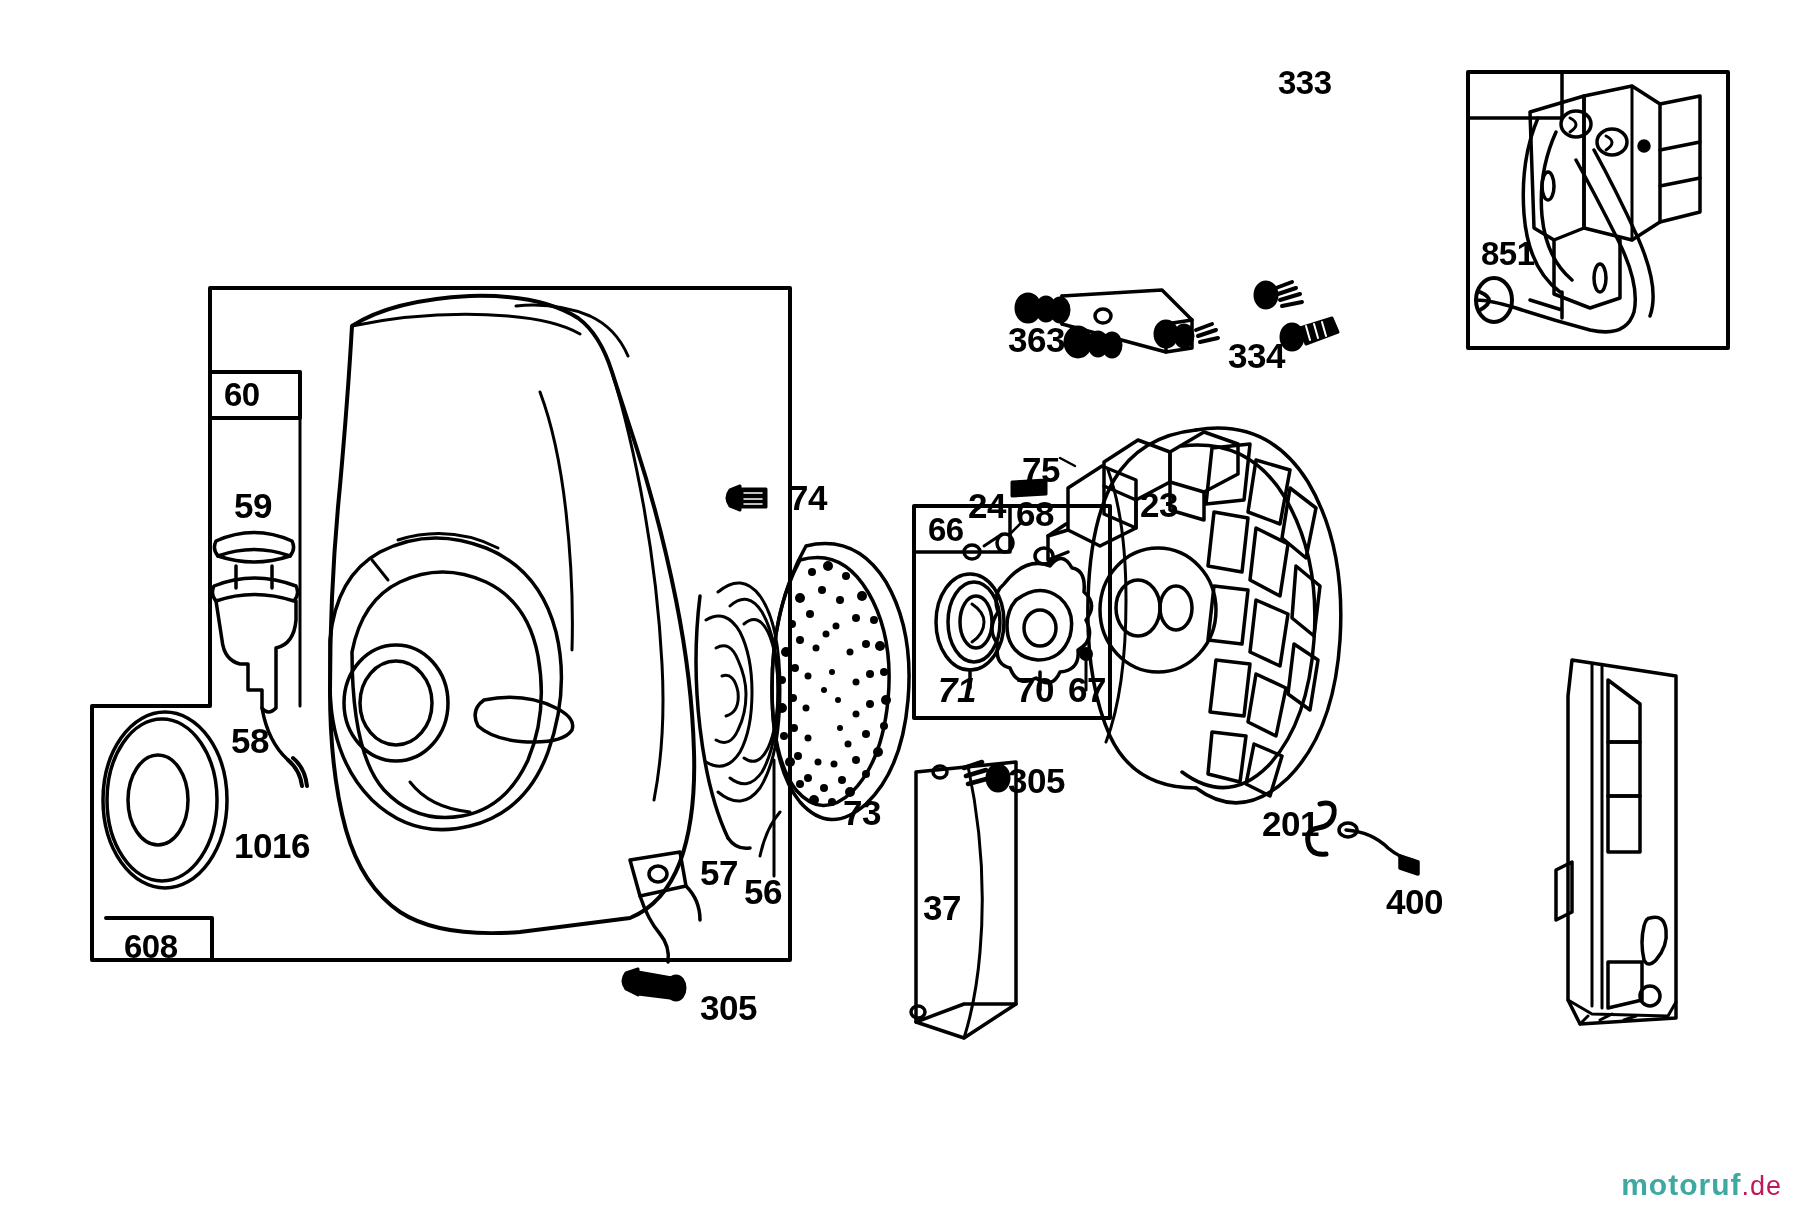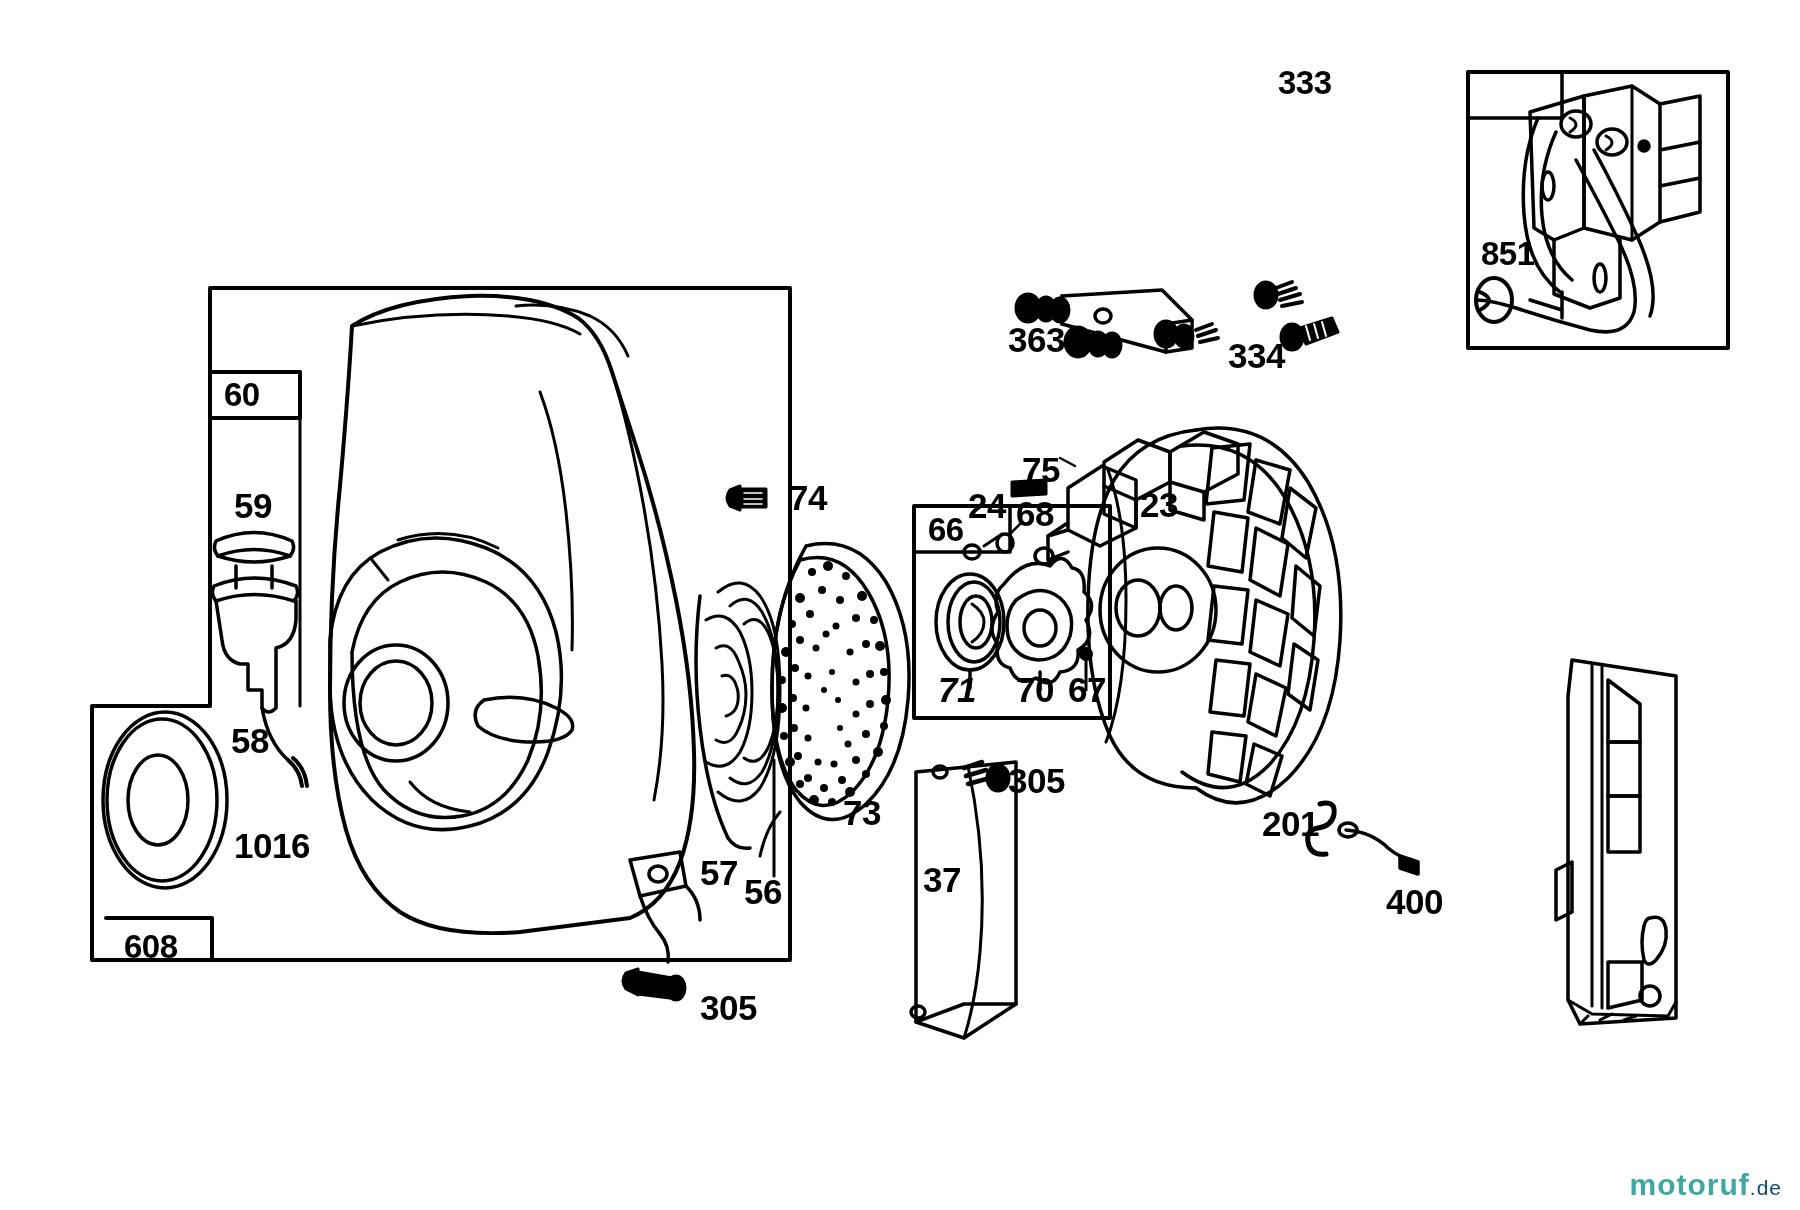--- a/index.html
+++ b/index.html
@@ -36,21 +36,21 @@
     position: absolute;
     right: 18px;
     bottom: 8px;
     font-family: "Liberation Sans", sans-serif;
     font-weight: bold;
     font-size: 30px;
     letter-spacing: 1px;
     white-space: nowrap;
   }
   #watermark .wm-a { color: #3fa8a0; }
-  #watermark .wm-b { color: #0c4a6e; font-weight: normal; font-size: 21px; }
+  #watermark .wm-b { color: #be185d; font-weight: normal; font-size: 27px; }
 </style>
 </head>
 <body>
 
 <div id="page">
 
   <svg id="artwork" viewBox="0 0 1800 1210" xmlns="http://www.w3.org/2000/svg">
     <rect x="0" y="0" width="1800" height="1210" fill="#ffffff"></rect>
 
     <g fill="none" stroke="#000" stroke-width="3.5" stroke-linejoin="round" stroke-linecap="round">
@@ -430,21 +430,21 @@
   <div class="callout med" style="left:124px;  top:930px;">608</div>
   <div class="callout big" style="left:789px;  top:480px;">74</div>
   <div class="callout big" style="left:843px;  top:795px;">73</div>
   <div class="callout big" style="left:938px;  top:672px;font-style:italic;">71</div>
   <div class="callout big" style="left:1016px; top:672px;">70</div>
   <div class="callout big" style="left:1068px; top:672px;">67</div>
   <div class="callout big" style="left:700px;  top:855px;">57</div>
   <div class="callout big" style="left:744px;  top:874px;">56</div>
   <div class="callout big" style="left:700px;  top:990px;">305</div>
   <div class="callout big" style="left:1008px; top:763px;">305</div>
-  <div class="callout big" style="left:923px;  top:862px;">37</div>
+  <div class="callout big" style="left:923px;  top:890px;">37</div>
   <div class="callout big" style="left:1262px; top:806px;">201</div>
   <div class="callout big" style="left:1386px; top:884px;">400</div>
 
   <div id="watermark">
     <span class="wm-a">motoruf</span><span class="wm-b">.de</span>
   </div>
 
 </div>
 
 </body></html>

